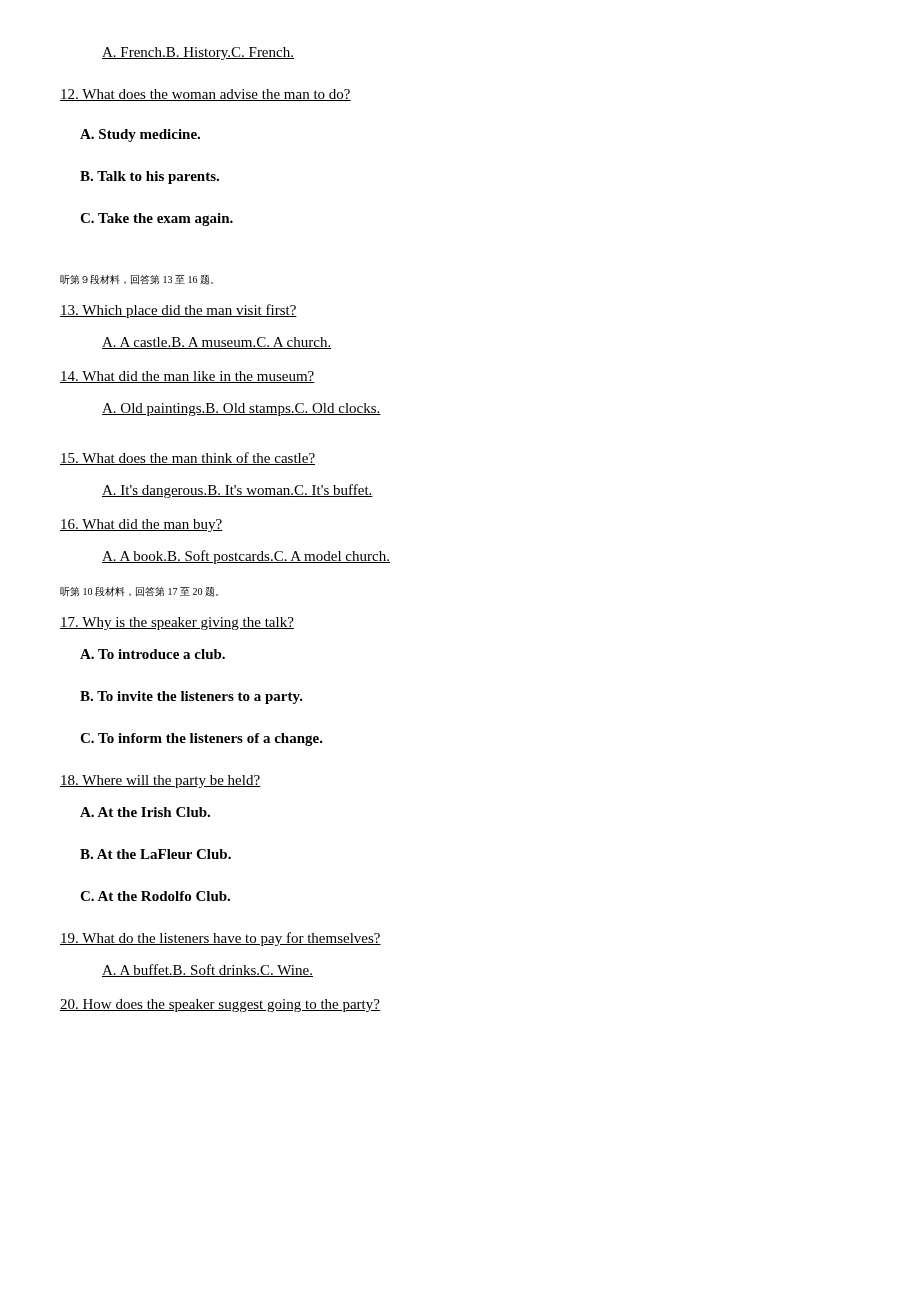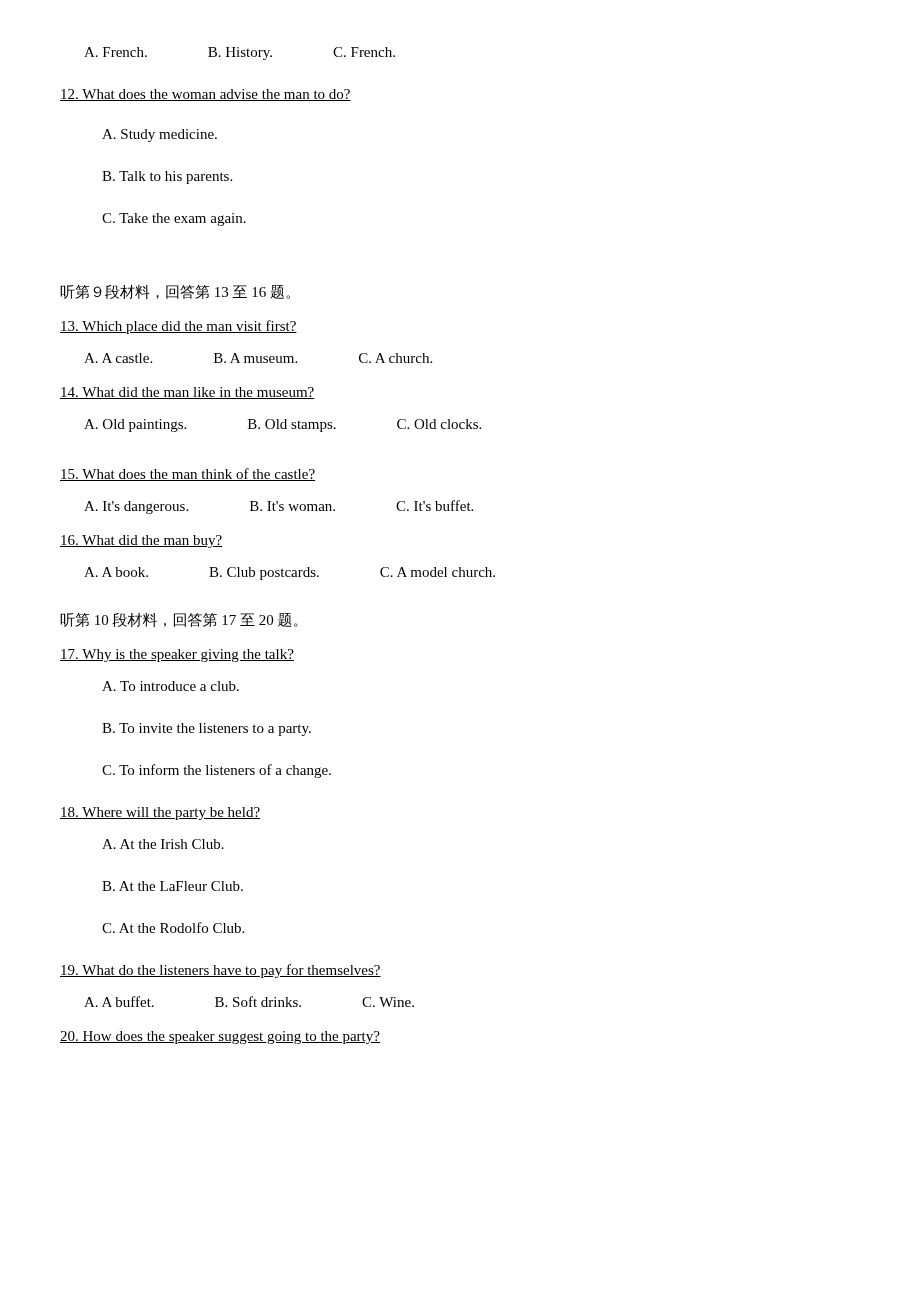--- a/index.html
+++ b/index.html
@@ -20,36 +20,37 @@
     }
 
     .question-line {
       margin-bottom: 8px;
       font-size: 15px;
       text-decoration: underline;
     }
 
     .options-row {
       display: flex;
-      gap: 60px;
-      margin-left: 24px;
+      margin-left: 42px;
       margin-bottom: 10px;
       font-size: 15px;
+      text-decoration: underline;
     }
 
     .option-block {
-      margin-left: 42px;
+      margin-left: 20px;
       margin-bottom: 10px;
       font-size: 15px;
+      font-weight: bold;
     }
 
     .section-header {
-      font-size: 15px;
+      font-size: 10px;
       margin-bottom: 10px;
-      margin-top: 24px;
+      margin-top: 16px;
     }
 
     .spacer {
       height: 16px;
     }
 
     .spacer-sm {
       height: 8px;
     }
   </style>
@@ -95,21 +96,21 @@
 <div class="question-line">15. What does the man think of the castle?</div>
 <div class="options-row">
   <span>A. It's dangerous.</span>
   <span>B. It's woman.</span>
   <span>C. It's buffet.</span>
 </div>
 
 <div class="question-line">16. What did the man buy?</div>
 <div class="options-row">
   <span>A. A book.</span>
-  <span>B. Club postcards.</span>
+  <span>B. Soft postcards.</span>
   <span>C. A model church.</span>
 </div>
 
 <div class="section-header">听第 10 段材料，回答第 17 至 20 题。</div>
 
 <div class="question-line">17. Why is the speaker giving the talk?</div>
 <div class="option-block">A. To introduce a club.</div>
 <div class="spacer-sm"></div>
 <div class="option-block">B. To invite the listeners to a party.</div>
 <div class="spacer-sm"></div>

